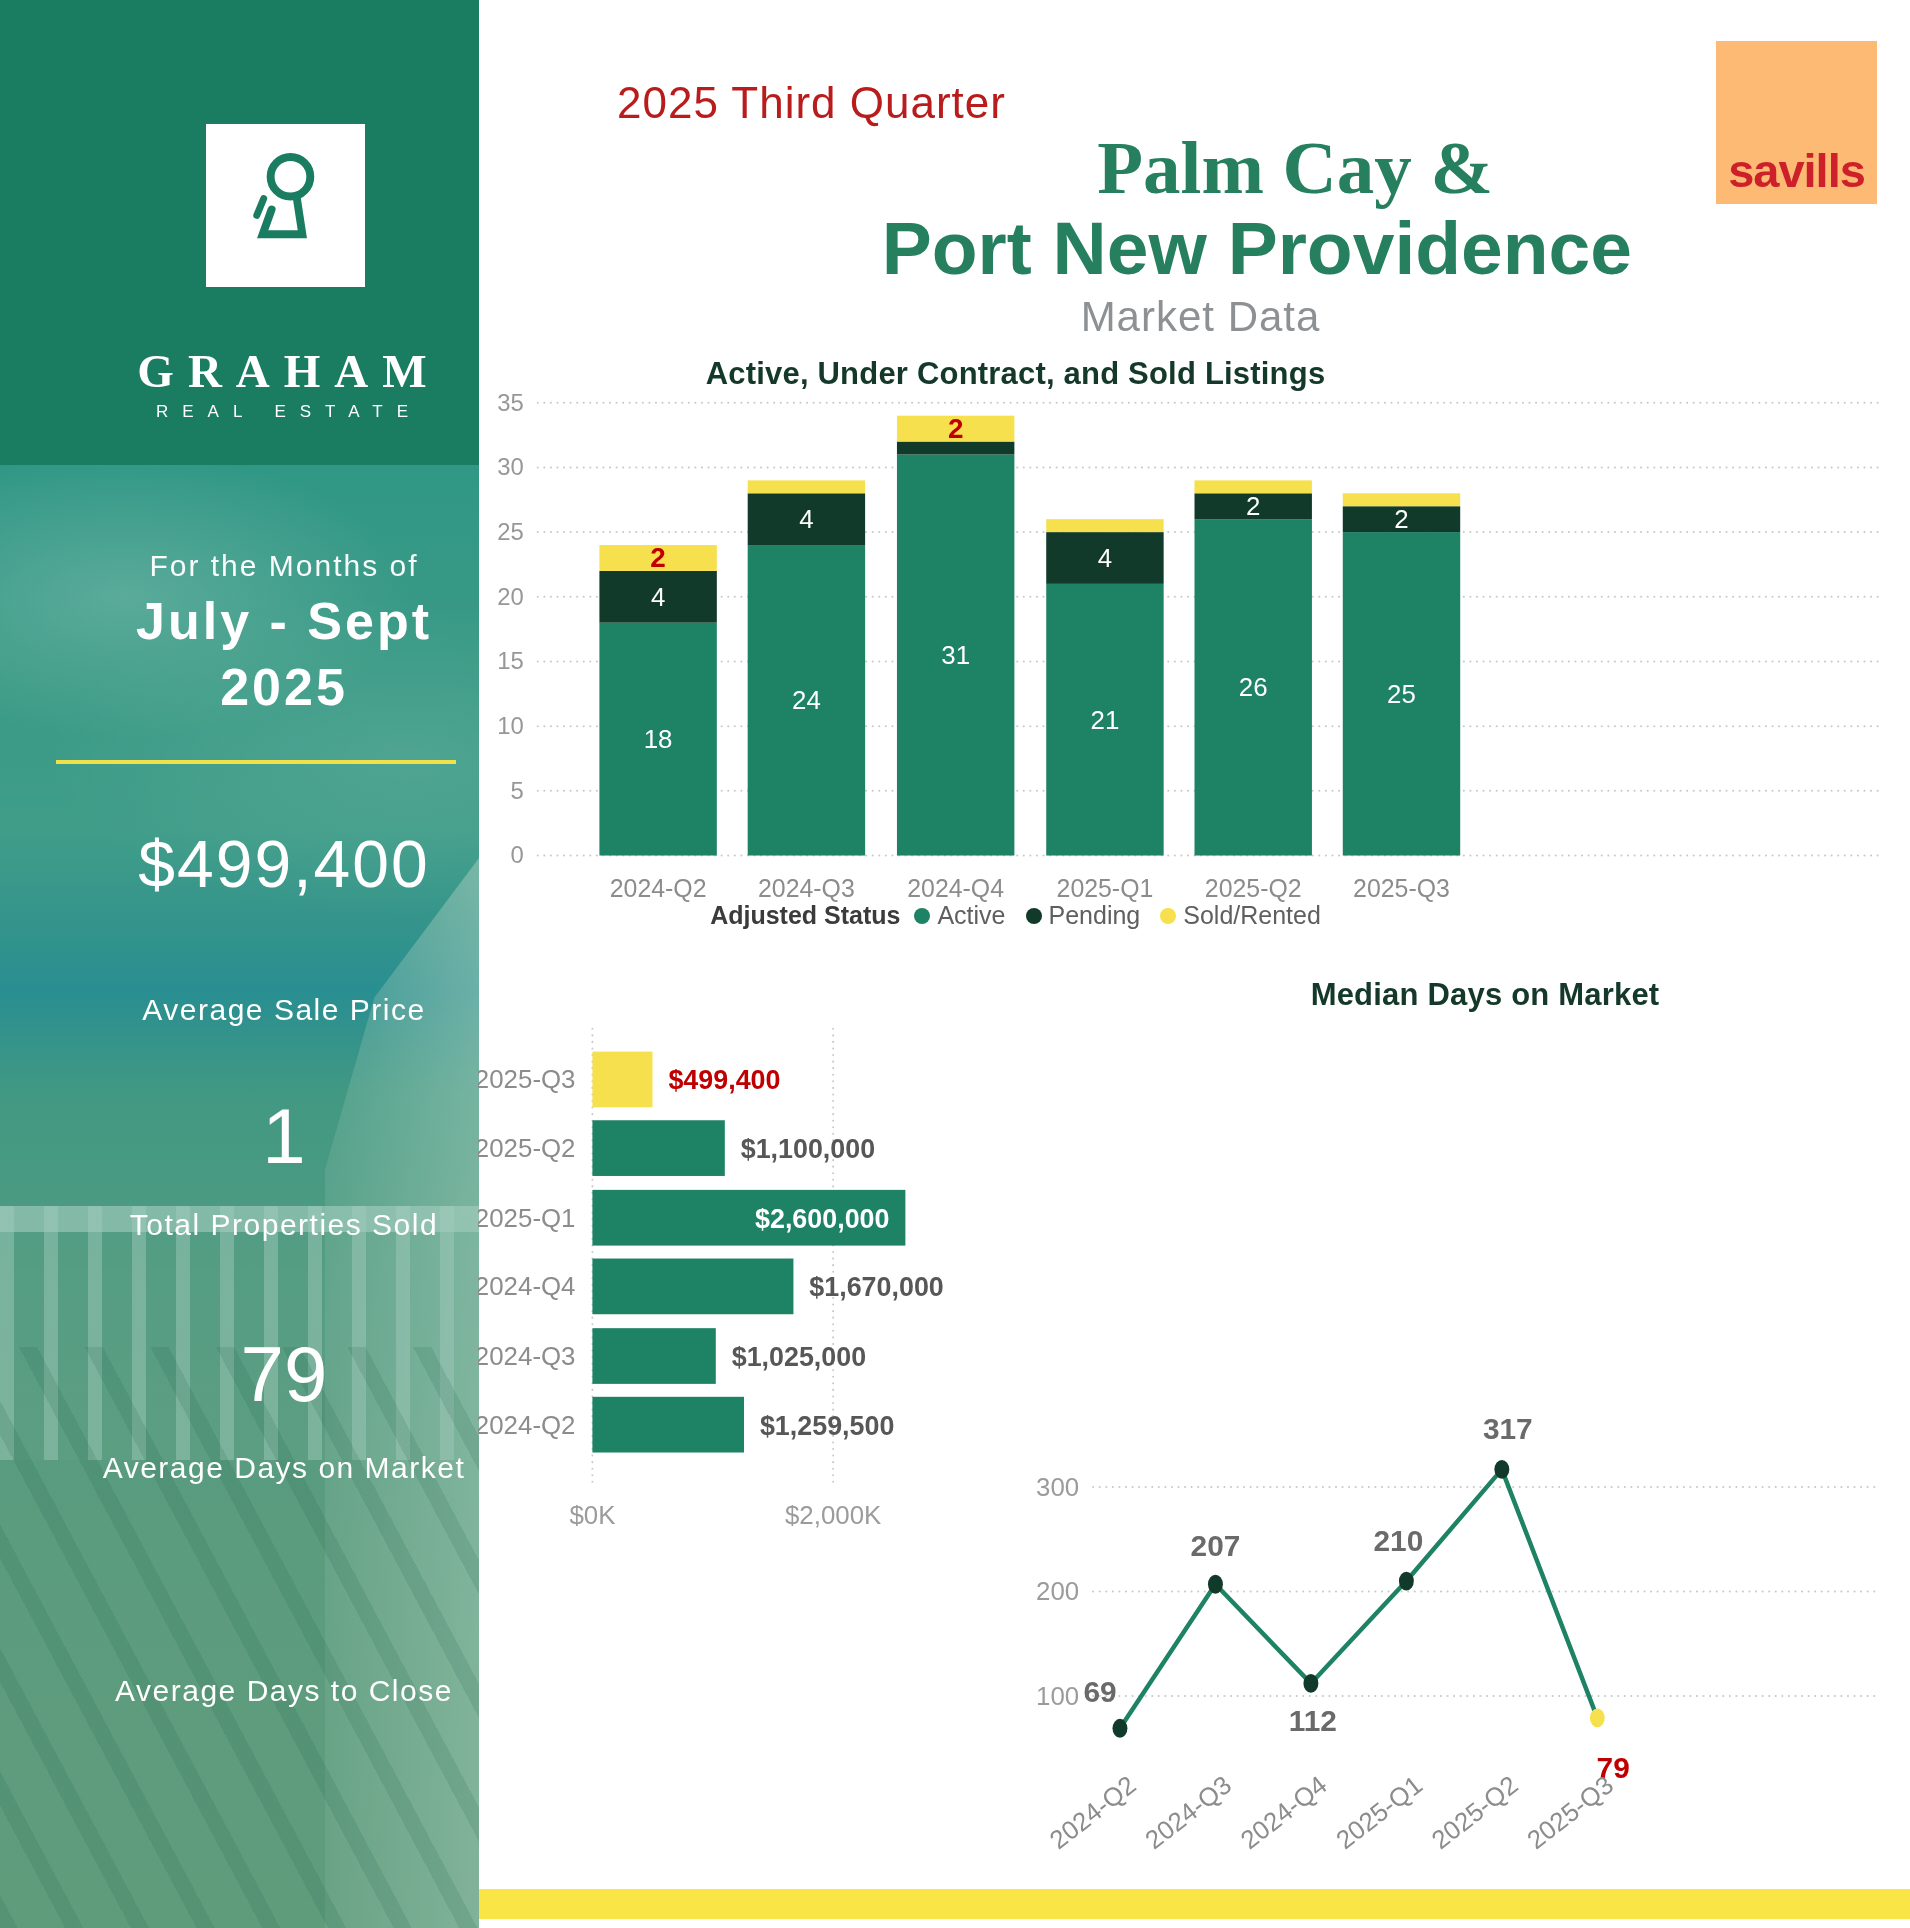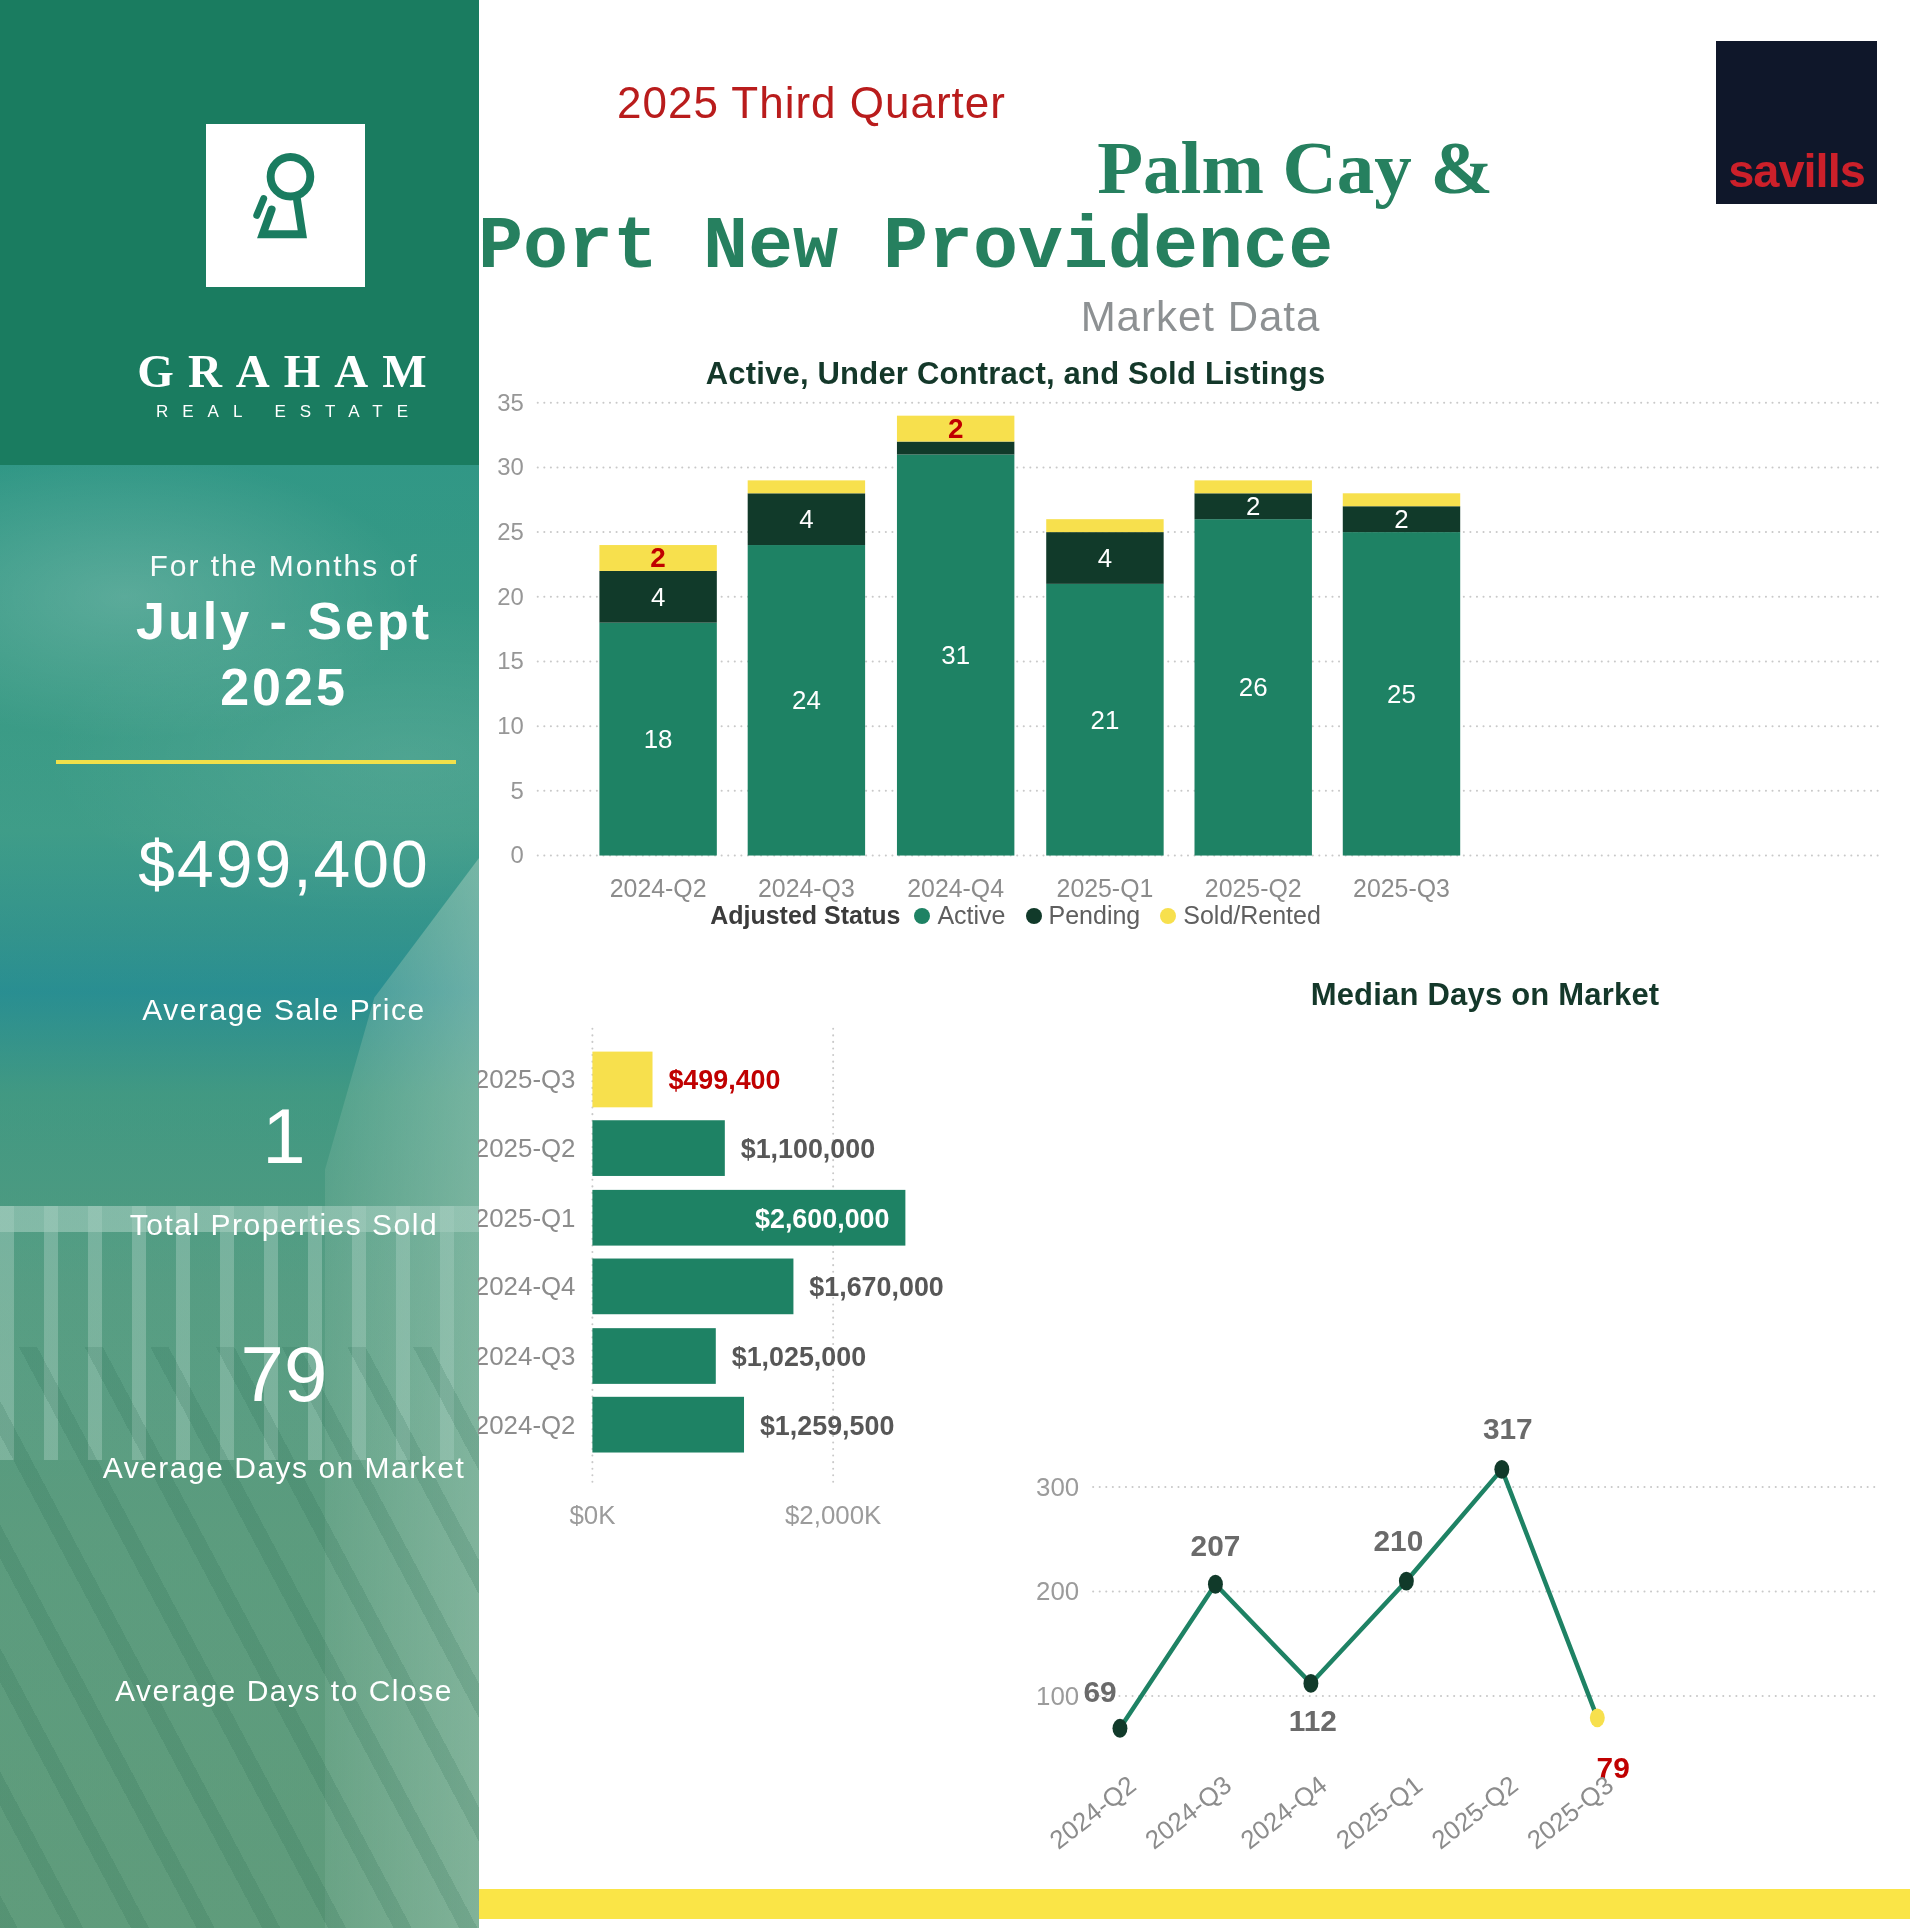--- a/index.html
+++ b/index.html
@@ -37,23 +37,23 @@
   .divider{position:absolute;left:56px;top:760px;width:400px;height:4px;background:#F0E04A}
   .stat-value-lg{top:826px;font-size:66px;font-weight:400;letter-spacing:2px}
   .stat-label{font-size:30px;letter-spacing:1.5px}
   .sl-1{top:993px}.sl-2{top:1208px}.sl-3{top:1451px}.sl-4{top:1674px}
   .stat-num{font-size:78px;font-weight:400}
   .sv-2{top:1091px}.sv-3{top:1329px}.sv-4{top:1544px}
 
   
   .pretitle{position:absolute;left:478px;top:78px;width:667px;text-align:center;font-size:44px;color:#b91c1c;letter-spacing:1px}
   .title1{position:absolute;left:478px;top:125px;width:1015px;text-align:right;font-family:"Liberation Serif",serif;font-size:75px;font-weight:700;color:#26805F}
-  .title2{position:absolute;left:478px;top:205px;width:1154px;text-align:left;font-family:Liberation Mono, monospace;font-size:75px;font-weight:700;color:#26805F}
+  .title2{position:absolute;left:478px;top:205px;width:1154px;text-align:right;font-family:Liberation Sans, sans-serif;font-size:75px;font-weight:700;color:#26805F}
   .subtitle{position:absolute;left:743px;top:293px;width:915px;text-align:center;font-size:42px;color:#8D9193;letter-spacing:1px}
-  .savills-box{position:absolute;left:1716px;top:41px;width:161px;height:163px;background:#0f172a;display:flex;align-items:flex-end;justify-content:center}
+  .savills-box{position:absolute;left:1716px;top:41px;width:161px;height:163px;background:#fdba74;display:flex;align-items:flex-end;justify-content:center}
   .savills-text{font-size:47px;font-weight:600;color:#CC202A;letter-spacing:-1px;line-height:1;padding-bottom:10px}
 
   
   .chart-title{position:absolute;text-align:center;font-size:31px;font-weight:700;color:#14382A;letter-spacing:0.2px}
   .ct-stacked{left:478px;top:356px;width:1075px}
   .ct-price{left:478px;top:977px;width:577px}
   .ct-days{left:1047px;top:977px;width:876px}
 
   
   svg text{font-family:"Liberation Sans",sans-serif}

